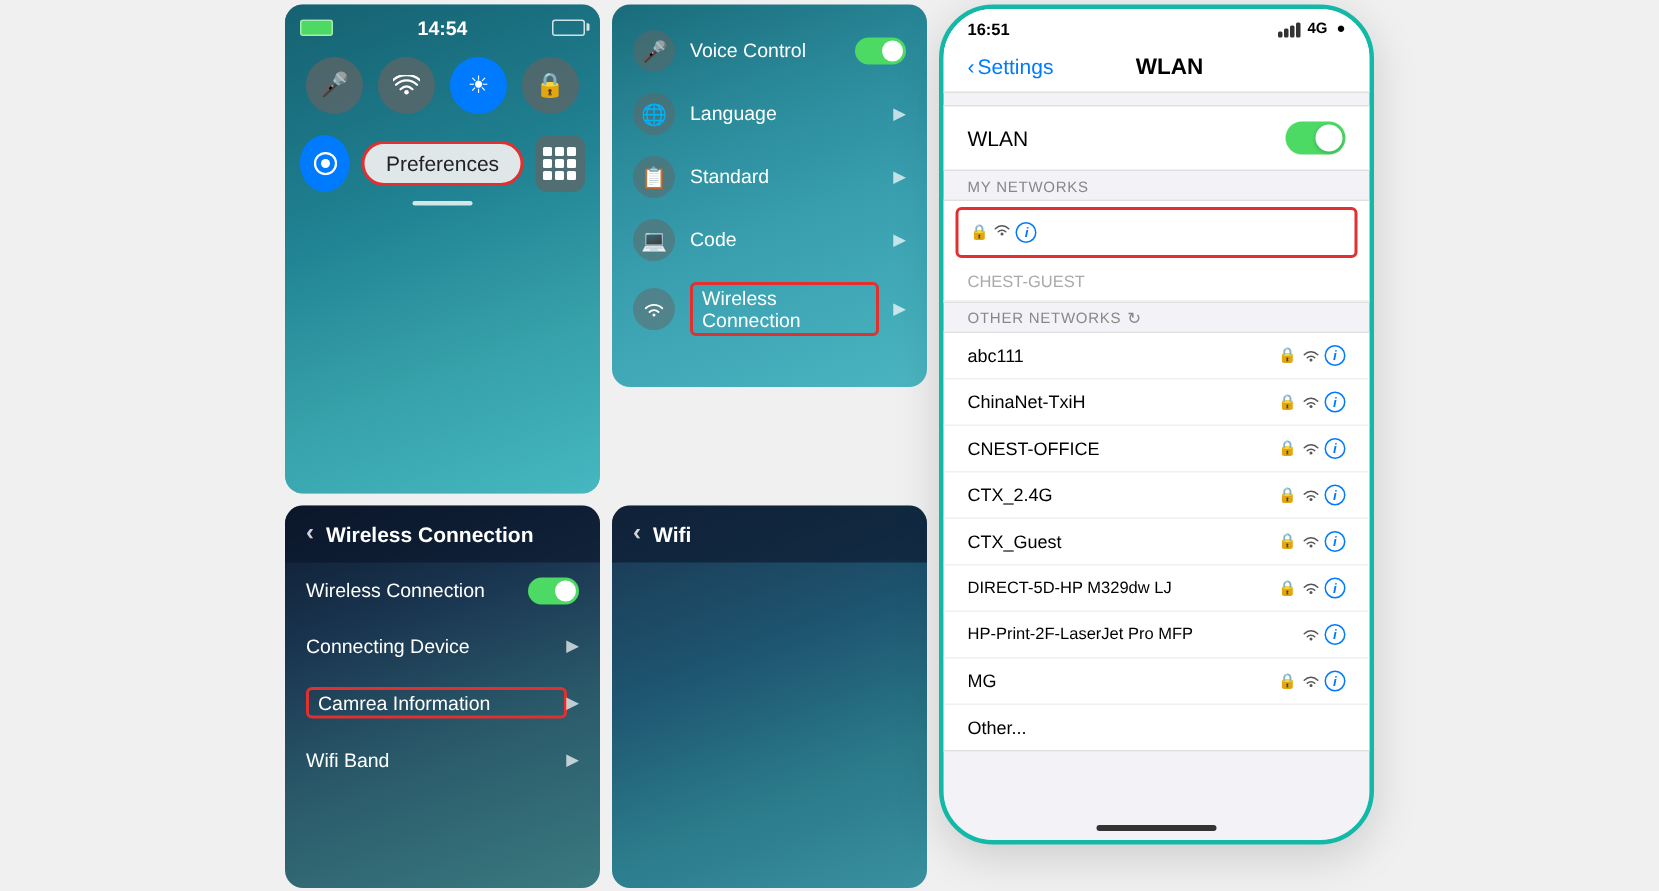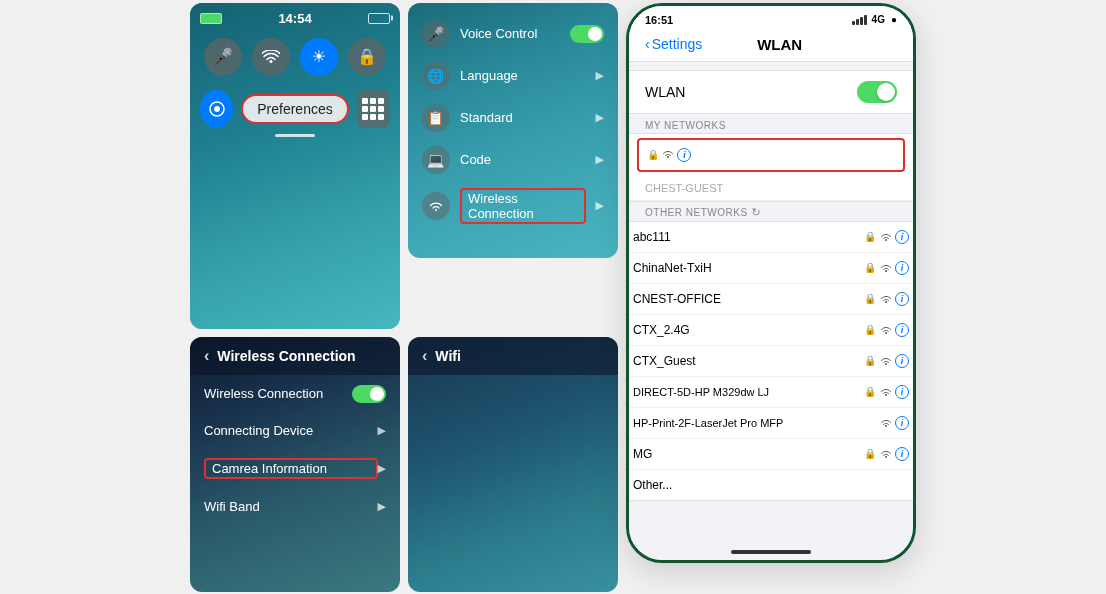--- a/index.html
+++ b/index.html
@@ -337,21 +337,21 @@
     .wifi-info-value {
       font-size: 13px;
       font-weight: 500;
       margin-bottom: 14px;
     }
 
     
     .phone-frame {
       width: 290px;
       height: 560px;
-      border: 3px solid #14532d;
+      border: 3px solid #14b8a6;
       border-radius: 36px;
       background: #5eead4;
       overflow: hidden;
       box-shadow: 0 8px 30px rgba(0,0,0,0.15);
       position: relative;
       flex-shrink: 0;
     }
 
     .phone-inner {
       height: 100%;
@@ -460,21 +460,21 @@
 
     .network-section {
       background: white;
       border-top: 1px solid #e0e0e0;
       border-bottom: 1px solid #e0e0e0;
     }
 
     .network-row {
       display: flex;
       align-items: center;
-      padding: 8px 4px;
+      padding: 8px 16px;
       border-bottom: 1px solid #f0f0f0;
       font-size: 12px;
     }
 
     .network-row:last-child {
       border-bottom: none;
     }
 
     .network-name {
       flex: 1;

